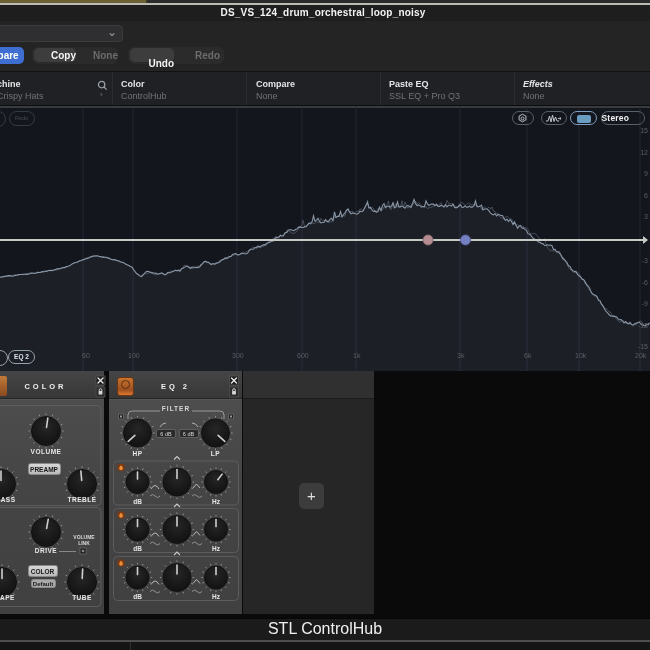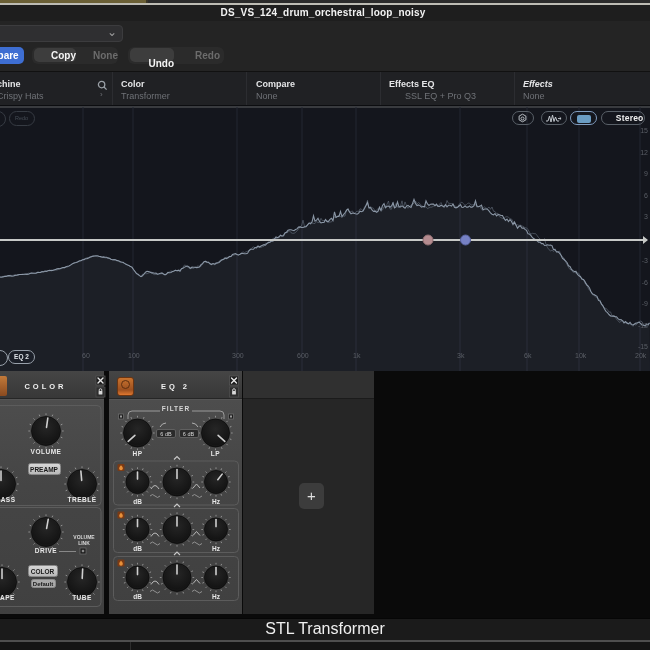--- a/index.html
+++ b/index.html
@@ -27,21 +27,21 @@
   
   #hdr{left:0;top:71px;width:650px;height:35px;background:#202124;border-top:1px solid #111;
        border-bottom:1px solid #0c0d10;box-sizing:border-box;}
   .hlbl{position:absolute;top:79px;color:#e4e5e7;font-size:9px;font-weight:bold;}
   .hval{position:absolute;top:91px;color:#6f7277;font-size:9px;}
   .hsep{position:absolute;top:72px;width:1px;height:33px;background:#2c2d31;}
   
   #spec{left:0;top:106px;width:650px;height:265px;background:#14161d;}
   .pill{position:absolute;top:111px;height:14px;border:1px solid #596068;border-radius:8px;
         box-sizing:border-box;}
-  #stereopill{line-height:12.5px;text-align:right;color:#f0f0f0;font-size:8.5px;font-weight:bold;letter-spacing:0.2px;}
+  #stereopill{line-height:12.5px;text-align:left;color:#f0f0f0;font-size:8.5px;font-weight:bold;letter-spacing:0.2px;}
   .flbl{position:absolute;top:352px;font-size:7px;color:#5a5e66;}
   .dlbl{position:absolute;right:2px;font-size:7px;color:#5a5e66;text-align:right;}
   #eq2pill{left:8px;top:350px;width:27px;height:14px;border:1.4px solid #98a0aa;border-radius:8px;
            color:#dfe3e8;font-size:6.5px;font-weight:bold;text-align:center;line-height:12px;
            box-sizing:border-box;background:rgba(25,32,42,.5);}
   #minipill{left:8.5px;top:111px;width:26px;height:15px;border:1px solid #363b43;border-radius:8px;
             box-sizing:border-box;color:#454c55;font-size:5.5px;text-align:center;line-height:13px;}
   #minicirc{left:-10px;top:111px;width:14px;height:14px;border:1px solid #363b43;border-radius:50%;}
   
   #rack{left:0;top:371px;width:650px;height:247px;background:#0a0a0a;}
@@ -91,25 +91,25 @@
  <div class="hsep" style="left:380px;"></div>
  <div class="hsep" style="left:514px;"></div>
  <div class="hlbl" style="left:-3px;">chine</div>
  <div class="hval" style="left:-3px;">Crispy Hats</div>
  <svg class="abs" style="left:97px;top:80px;" width="11" height="11" viewBox="0 0 11 11">
    <circle cx="4.6" cy="4.6" r="3.2" fill="none" stroke="#9aa0a6" stroke-width="1.3"></circle>
    <line x1="7" y1="7" x2="9.6" y2="9.6" stroke="#9aa0a6" stroke-width="1.3"></line>
  </svg>
  <div class="abs" style="left:100px;top:90px;color:#6f7277;font-size:8px;">›</div>
  <div class="hlbl" style="left:121px;">Color</div>
- <div class="hval" style="left:121px;">Transformer</div>
+ <div class="hval" style="left:121px;">ControlHub</div>
  <div class="hlbl" style="left:256px;">Compare</div>
  <div class="hval" style="left:256px;">None</div>
- <div class="hlbl" style="left:389px;">Effects EQ</div>
- <div class="hval" style="left:405px;">SSL EQ + Pro Q3</div>
+ <div class="hlbl" style="left:389px;">Paste EQ</div>
+ <div class="hval" style="left:389px;">SSL EQ + Pro Q3</div>
  <div class="hlbl" style="left:523px;font-style:italic;">Effects</div>
  <div class="hval" style="left:523px;">None</div>
 
  <div class="abs" id="spec"></div>
  <div class="abs" style="left:0;top:106px;width:650px;height:2px;background:#393b3f;"></div>
  <svg class="abs" style="left:0;top:106px;" width="650" height="265" viewBox="0 106 650 265" preserveAspectRatio="none">
    <g stroke="#232733" stroke-width="1">
      <line x1="83" y1="107" x2="83" y2="371"></line>
       <line x1="133" y1="107" x2="133" y2="371"></line>
      <line x1="237" y1="107" x2="237" y2="371"></line>
@@ -673,16 +673,16 @@
  <div class="wlbl" style="left:-17px;top:594px;width:45px;">TAPE</div>
  <div class="wlbl" style="left:60px;top:594px;width:44px;">TUBE</div>
 
  <div class="abs" style="left:146px;top:405px;width:60px;text-align:center;color:#d6d6d6;font-size:6.5px;font-weight:bold;letter-spacing:1px;">FILTER</div>
  <div class="sbtn" style="left:156px;top:429px;width:20px;height:9px;font-size:5.5px;line-height:8px;">6 dB</div>
  <div class="sbtn" style="left:178.5px;top:429px;width:20px;height:9px;font-size:5.5px;line-height:8px;">6 dB</div>
  <div class="wlbl" style="left:126px;top:449.5px;width:23px;">HP</div>
  <div class="wlbl" style="left:204px;top:449.5px;width:23px;">LP</div>
 
  <div class="abs" id="stlbar"></div>
- <div class="abs" id="stltext">STL Transformer</div>
+ <div class="abs" id="stltext">STL ControlHub</div>
  <div class="abs" id="btline"></div>
  <div class="abs" id="btstrip"></div>
  <div class="abs" id="btv"></div>
 
 </body></html>

